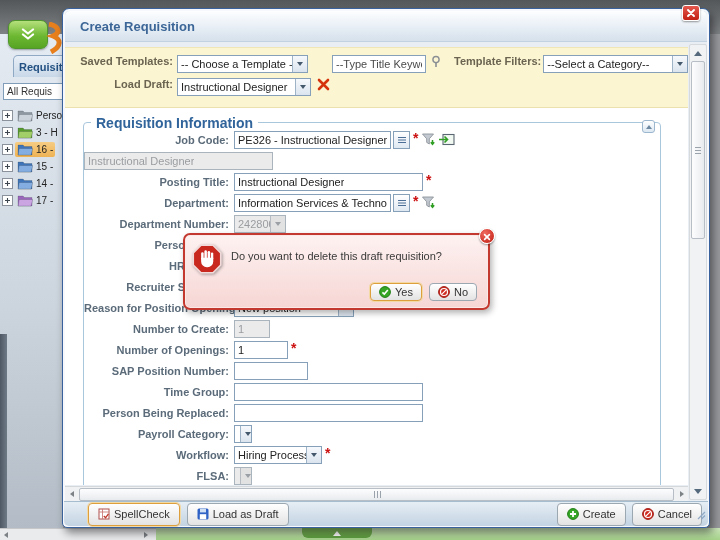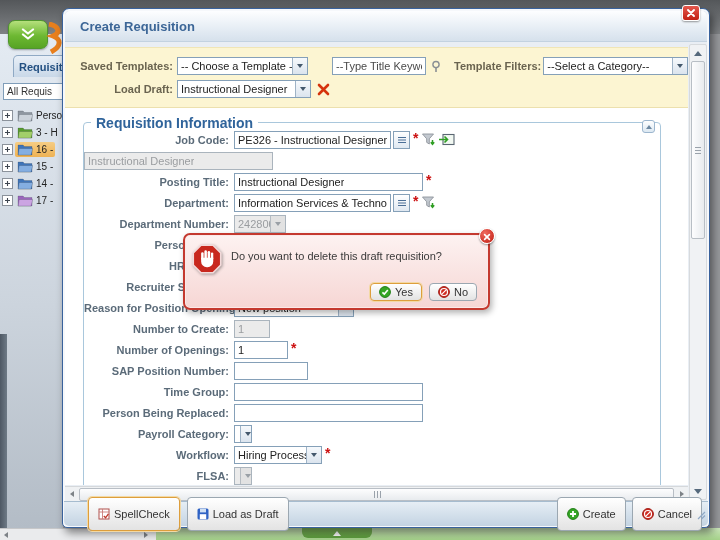--- a/index.html
+++ b/index.html
@@ -39,21 +39,21 @@
   .tri-left{width:0;height:0;border-top:3px solid transparent;border-bottom:3px solid transparent;border-right:4px solid #7d8287}
   .tri-right{width:0;height:0;border-top:3px solid transparent;border-bottom:3px solid transparent;border-left:4px solid #7d8287}
 
   
   .modal{position:absolute;left:62px;top:8px;width:648px;height:520px;background:#dfe8f1;border:1px solid #39629c;border-radius:7px 7px 5px 5px;box-shadow:inset 0 0 0 2px rgba(255,255,255,.7),3px 5px 9px rgba(0,0,0,.45);z-index:10;box-sizing:border-box}
   .m-titlebar{position:absolute;left:2px;right:2px;top:2px;height:31px;border-radius:5px 5px 0 0;background:linear-gradient(#fdfeff,#e7eef5 55%,#d6e1ec);border-bottom:1px solid #c3d2e0;display:flex;align-items:center;padding-left:15px;box-sizing:border-box}
   .m-title{font-size:13px;font-weight:bold;color:#3c6697}
   .m-close{position:absolute;right:9px;top:-4px;width:18px;height:16px;border:1px solid #fff;border-radius:3px;background:linear-gradient(#e4584d,#c22013);display:flex;align-items:center;justify-content:center;padding:0;box-shadow:0 1px 2px rgba(0,0,0,.4);z-index:12;cursor:pointer}
   .m-inner{position:absolute;left:2px;right:2px;top:33px;bottom:26px;background:#e9eef4}
   .m-toolbar{position:absolute;left:0;top:5px;width:623px;height:61px;background:#fcf5d2;border-top:1px solid #f0e5b5;border-bottom:1px solid #ece0ae;overflow:hidden;box-sizing:border-box}
-  .tb-row{display:flex;align-items:center;height:22px;margin-top:7px;padding-left:12px}
+  .tb-row{display:flex;align-items:flex-start;height:22px;margin-top:7px;padding-left:12px}
   .tb-row2{margin-top:1px}
   .tb-label{display:inline-block;min-width:96px;text-align:right;font-weight:bold;font-size:11px;color:#6a6450;white-space:nowrap}
   .tb-label.auto{min-width:0;margin-left:12px}
   .mag{margin-left:4px;display:inline-flex;cursor:pointer}
   .xdel{margin-left:6px;display:inline-flex;cursor:pointer}
 
   .tbox,.sbox{display:inline-flex;align-items:center;height:18px;background:#fff;border:1px solid #85a0b8;box-sizing:border-box;overflow:hidden;white-space:nowrap;font-size:11px;color:#222}
   .tbox{padding:0 3px}
   .t-val,.s-val{overflow:hidden;white-space:nowrap}
   .sbox .s-val{flex:1;padding:0 2px 0 3px}
@@ -85,21 +85,21 @@
   .hs-thumb{flex:1;height:11px;margin:0 1px;background:linear-gradient(#fdfdfe,#e8ebee);border:1px solid #b8bec5;border-radius:2px;position:relative;cursor:pointer}
   .grip-v{position:absolute;left:50%;top:2px;width:7px;height:7px;margin-left:-3px;background:repeating-linear-gradient(90deg,#9aa2ab 0 1px,transparent 1px 3px)}
   .m-vscroll{position:absolute;right:0;top:2px;bottom:1px;width:18px;background:#f0f2f4;border:1px solid #d7dadd;border-radius:2px;box-sizing:border-box}
   .vs-btn{position:absolute;left:1px;width:14px;height:14px;display:flex;align-items:center;justify-content:center;cursor:pointer}
   .vs-btn.top{top:1px}.vs-btn.bottom{bottom:1px}
   .vs-thumb{position:absolute;left:1px;top:16px;width:14px;height:178px;background:linear-gradient(90deg,#fdfdfe,#e8ebee);border:1px solid #b8bec5;border-radius:2px;cursor:pointer;box-sizing:border-box}
   .grip-h{position:absolute;top:50%;left:3px;right:3px;height:7px;margin-top:-3px;background:repeating-linear-gradient(#9aa2ab 0 1px,transparent 1px 3px)}
 
   
   .m-footer{position:absolute;left:1px;right:1px;bottom:1px;height:25px;background:linear-gradient(#e6eef5,#c3d3e2);border-top:1px solid #a6bccf;border-radius:0 0 5px 5px;display:flex;align-items:center;padding:0 6px 0 10px;box-sizing:border-box}
-  .btn{display:inline-flex;align-items:center;gap:4px;height:34px;padding:4px 9px;border:1px solid #9ba7b1;border-radius:4px;background:linear-gradient(#ffffff,#e3e3e3);font-size:11px;color:#333;font-family:inherit;cursor:pointer;white-space:nowrap}
+  .btn{display:inline-flex;align-items:center;gap:4px;height:23px;padding:4px 9px;border:1px solid #9ba7b1;border-radius:4px;background:linear-gradient(#ffffff,#e3e3e3);font-size:11px;color:#333;font-family:inherit;cursor:pointer;white-space:nowrap}
   .btn .ic{display:inline-flex}
   .focus-ring{border-color:#dd9e3c;box-shadow:0 0 0 1px #f3d9a4}
   .ml14{margin-left:14px}.ml7{margin-left:7px}.ml6{margin-left:6px}
   .spacer{flex:1}
   .resize-grip{position:absolute;right:3px;bottom:3px;z-index:11}
 
   
   .confirm{position:absolute;left:183px;top:233px;width:303px;height:73px;background:linear-gradient(#fdf2f1,#f6d6d4);border:2px solid #c4392f;border-radius:7px;box-shadow:inset 0 0 0 1px #fbe9e8,2px 3px 6px rgba(0,0,0,.3);z-index:50;box-sizing:content-box}
   .stop{position:absolute;left:7px;top:9px;filter:drop-shadow(1px 1.5px 1.5px rgba(0,0,0,.35))}
   .c-msg{position:absolute;left:46px;top:15px;font-size:11px;color:#3a3a3a;white-space:nowrap}

